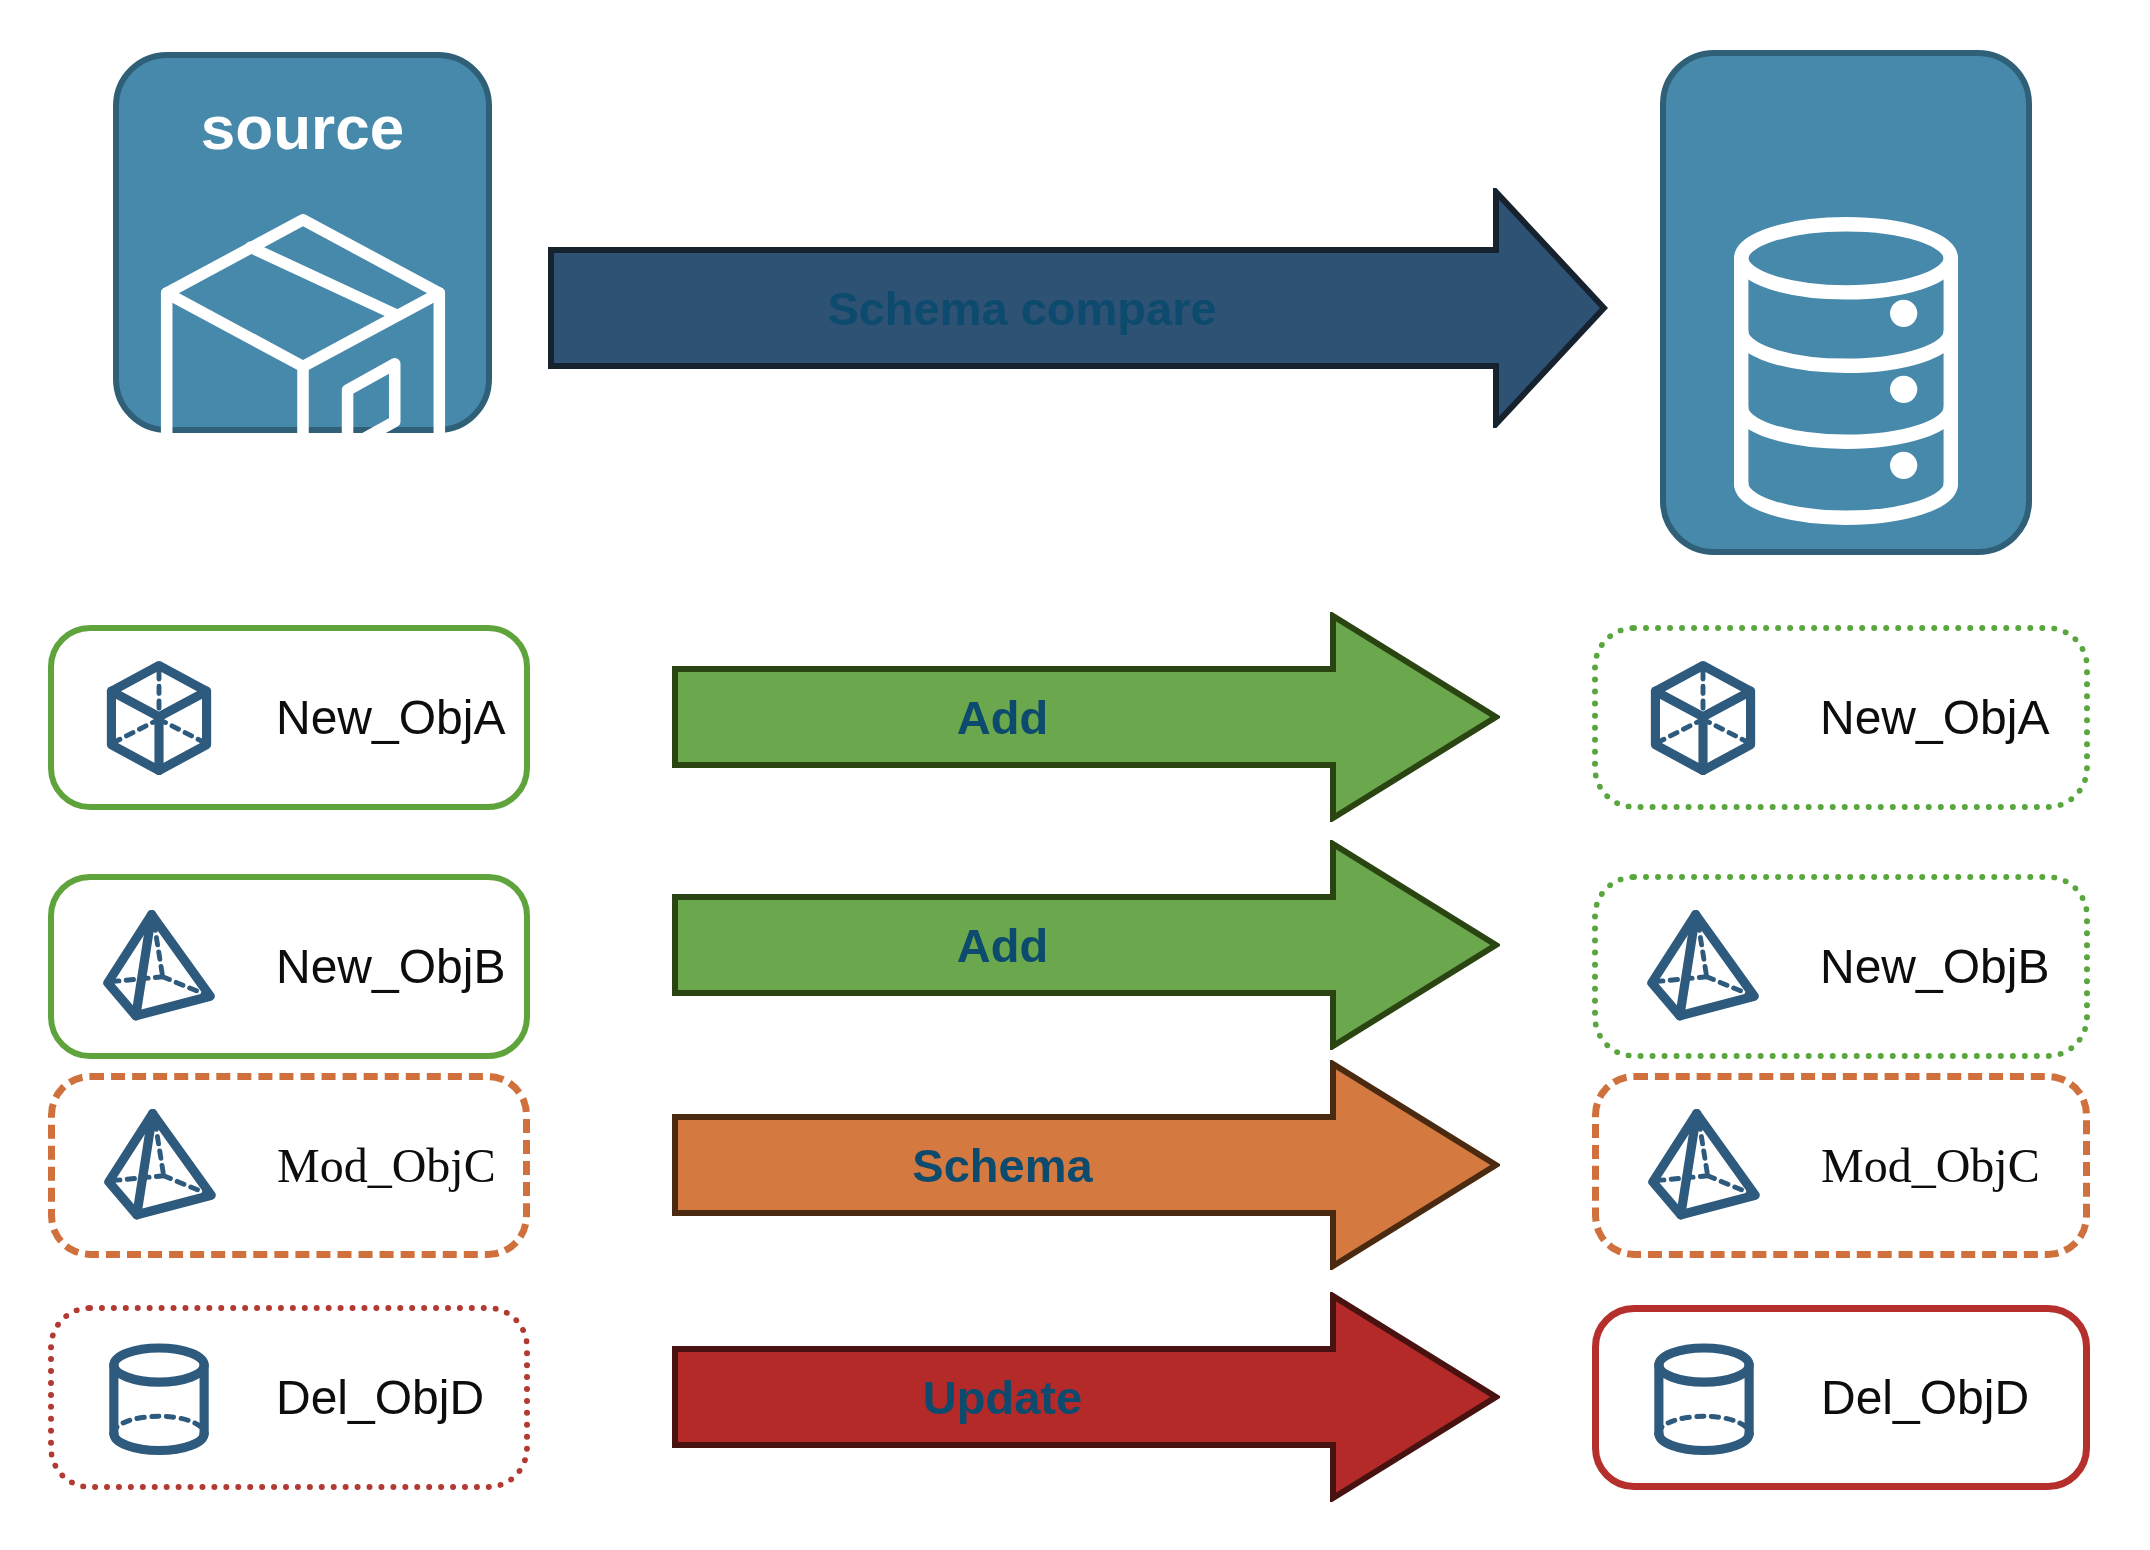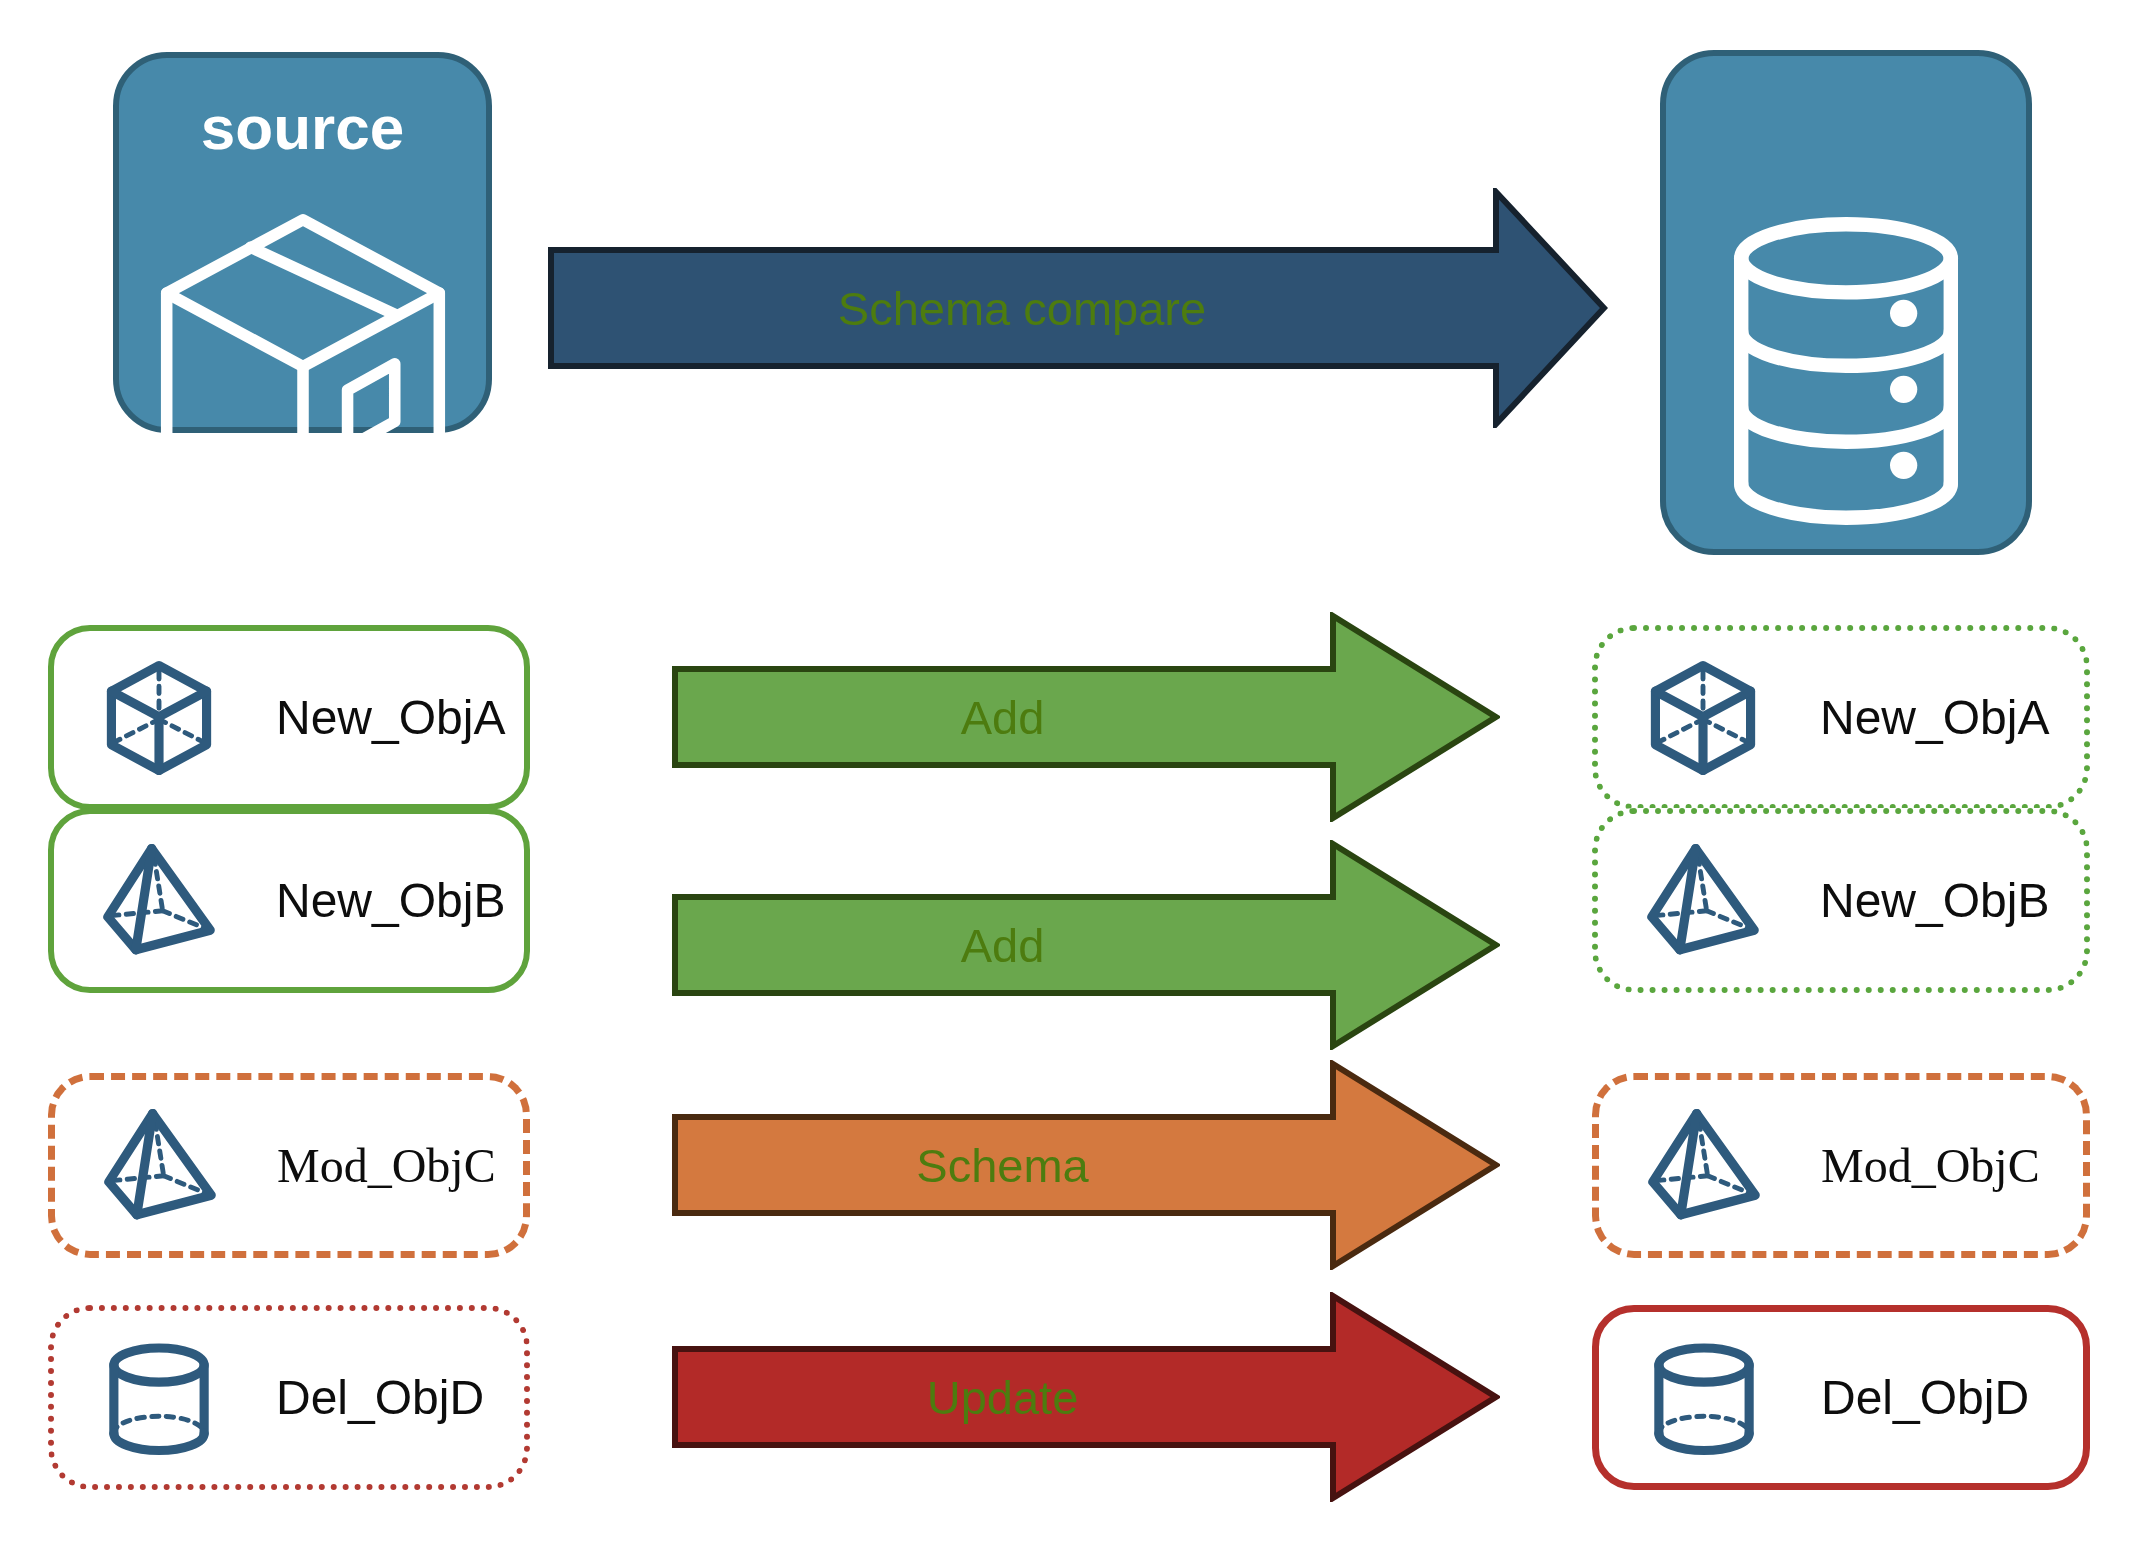--- a/index.html
+++ b/index.html
@@ -16,34 +16,34 @@
   .panel-icon{position:absolute;left:50%;transform:translateX(-50%);}
   .pkg-icon{top:146px;}
   .db-icon{top:150px;}
 
   
   .obj-box{position:absolute;height:185px;background:#ffffff;border-radius:42px;
            box-sizing:border-box;display:flex;align-items:center;
            padding-left:44px;gap:56px;}
   .obj-left{left:48px;width:482px;}
   .obj-right{left:1592px;width:498px;}
-  .r0{top:625px}.r1{top:808px}.r2{top:1073px}.r3{top:1305px}
+  .r0{top:625px}.r1{top:874px}.r2{top:1073px}.r3{top:1305px}
   .b-green-solid {border:6px solid #5fa33c;}
   .b-green-dotted{border:6px dotted #5aa63e;}
   .b-orange-dashed{border:7px dashed #d0703c;font-family:Liberation Serif, serif;}
   .b-red-dotted {border:6px dotted #b23a32;}
   .b-red-solid  {border:7px solid #b5302c;}
   .obj-label{font-size:48px;color:#0d0d0d;white-space:nowrap;}
   .obj-icon{flex:0 0 auto;}
 
   
   .arrow{position:absolute;}
   .arrow svg{display:block;position:absolute;left:0;top:0;}
   .arrow-label{position:absolute;display:flex;align-items:center;justify-content:center;
-               color:#4d7c0f;font-size:47px;}
+               color:#0c4a6e;font-size:47px;font-weight:bold;}
   .arrow-compare{left:548px;top:188px;width:1060px;height:240px;}
   .arrow-compare .arrow-label{left:0;top:62px;width:948px;height:116px;}
   .arrow-row{left:672px;width:828px;height:210px;padding-left:40px;}
   .a0{top:612px}.a1{top:840px}.a2{top:1060px}.a3{top:1292px}
   .arrow-row .arrow-label{left:0;top:57px;width:661px;height:96px;}
   .fill-compare{fill:#2e5273;stroke:#16222e;}
   .fill-add    {fill:#6aa74d;stroke:#2a4511;}
   .fill-update {fill:#d4793f;stroke:#4a2a10;}
   .fill-delete {fill:#b32a28;stroke:#471210;}
   .arrow polygon{stroke-width:6;stroke-linejoin:miter;}

